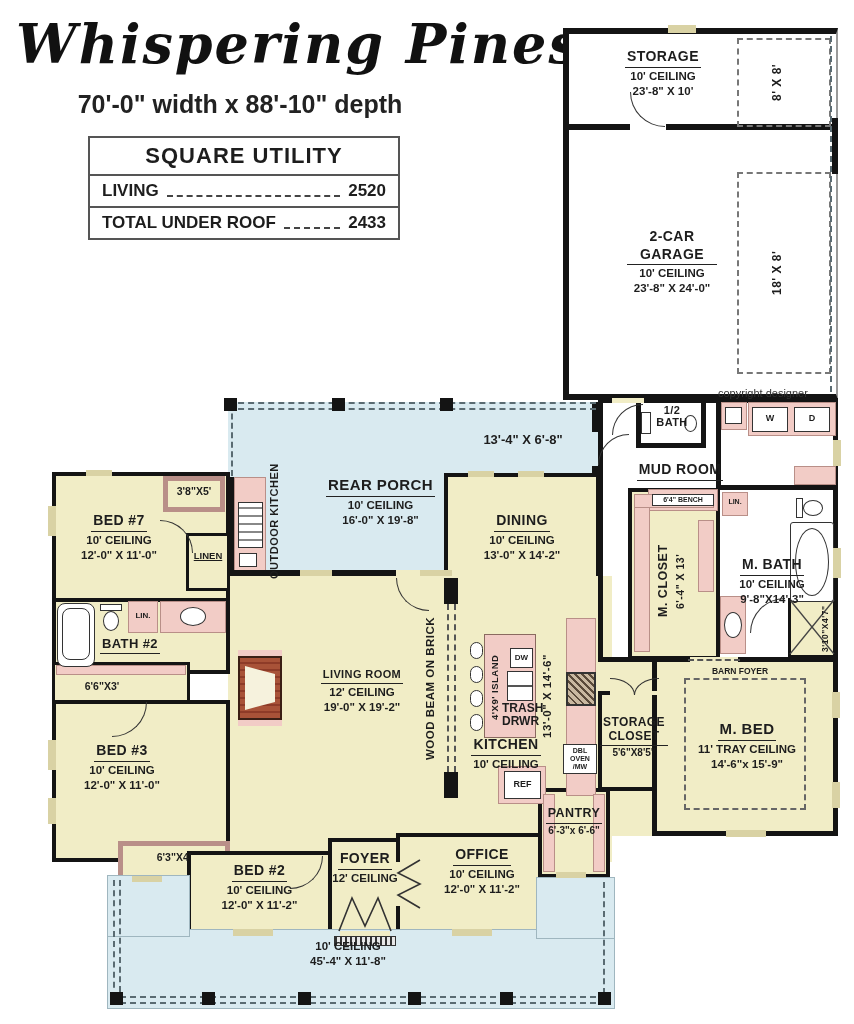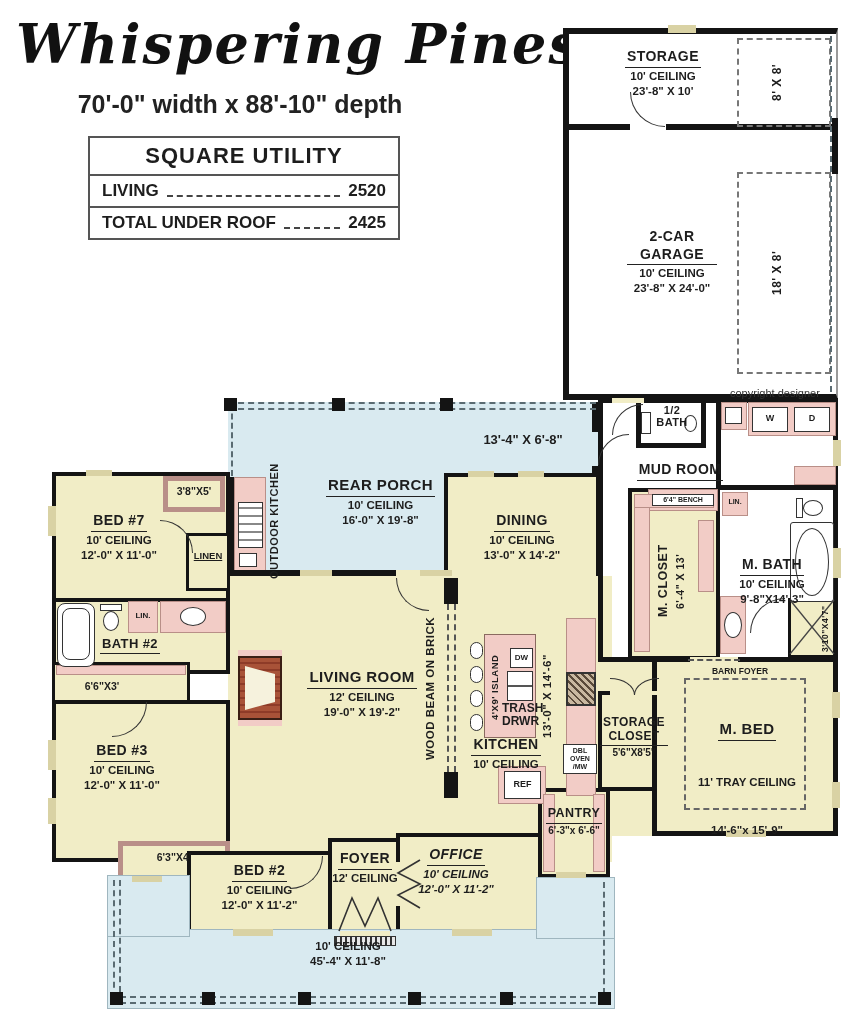--- a/index.html
+++ b/index.html
@@ -61,21 +61,21 @@
   <div class="sqft" style="left:88px;top:136px;width:312px;">
     <div class="sqft-head">SQUARE UTILITY</div>
     <div class="sqft-row">
       <span>LIVING</span>
       <span class="sqft-dash"></span>
       <span>2520</span>
     </div>
     <div class="sqft-row">
       <span>TOTAL UNDER ROOF</span>
       <span class="sqft-dash"></span>
-      <span>2425</span>
+      <span>2433</span>
     </div>
   </div>
 
   <div class="abs" style="left:563px;top:28px;width:275px;height:372px;background:#fff;
        border:6px solid var(--wall);border-right:2px solid #999;box-sizing:border-box;"></div>
   <div class="win" style="left:668px;top:25px;width:28px;height:8px;"></div>
   <div class="wall" style="left:563px;top:124px;width:275px;height:6px;"></div>
   <div class="abs" style="left:630px;top:124px;width:36px;height:6px;background:#fff;z-index:5;"></div>
   <div class="arc" style="left:630px;top:92px;width:34px;height:34px;"></div>
   <div class="vdashline" style="left:830px;top:36px;width:0;height:356px;"></div>
@@ -89,21 +89,21 @@
   <div class="rlabel" style="left:590px;top:48px;width:146px;text-align:center;">
     <span class="rname">STORAGE</span>
     <span class="rsub">10' CEILING</span>
     <span class="rsub">23'-8" X 10'</span>
   </div>
   <div class="rlabel" style="left:592px;top:228px;width:160px;">
     <span class="rname" style="width:86px;">2-CAR GARAGE</span>
     <span class="rsub">10' CEILING</span>
     <span class="rsub">23'-8" X 24'-0"</span>
   </div>
-  <div class="copyright" style="left:718px;top:387px;margin-left:12px;">copyright designer</div>
+  <div class="copyright" style="left:718px;top:387px;">copyright designer</div>
 
   <div class="abs blue" style="left:228px;top:402px;width:368px;height:174px;"></div>
   <div class="dashline" style="left:228px;top:402px;width:368px;"></div>
   <div class="dashline" style="left:228px;top:408px;width:368px;"></div>
   <div class="vdashline" style="left:231px;top:404px;height:72px;"></div>
   <div class="post" style="left:224px;top:398px;"></div>
   <div class="post" style="left:332px;top:398px;"></div>
   <div class="post" style="left:440px;top:398px;"></div>
   <div class="tag" style="left:468px;top:432px;width:110px;font-size:13px;">13'-4" X 6'-8"</div>
   <div class="rlabel" style="left:298px;top:476px;width:165px;">
@@ -183,21 +183,21 @@
   </div>
 
   <div class="abs pink" style="left:238px;top:650px;width:44px;height:8px;z-index:5;"></div>
   <div class="abs pink" style="left:238px;top:718px;width:44px;height:8px;z-index:5;"></div>
   <div class="abs" style="left:238px;top:656px;width:44px;height:64px;z-index:5;border:2px solid #3a1f15;box-sizing:border-box;
        background:repeating-linear-gradient(0deg,var(--brick) 0 5px,#8e3b28 5px 7px);"></div>
   <div class="abs" style="left:245px;top:666px;width:30px;height:44px;z-index:6;background:#f6f2dd;
        clip-path:polygon(0 0,100% 18%,100% 82%,0 100%);"></div>
 
   <div class="rlabel" style="left:292px;top:668px;width:140px;">
-    <span class="rname" style="font-size:15px;">LIVING ROOM</span>
+    <span class="rname" style="font-size:11px;">LIVING ROOM</span>
     <span class="rsub">12' CEILING</span>
     <span class="rsub">19'-0" X 19'-2"</span>
   </div>
 
   <div class="wall" style="left:444px;top:578px;width:14px;height:26px;"></div>
   <div class="wall" style="left:444px;top:772px;width:14px;height:26px;"></div>
   <div class="vdashline" style="left:447px;top:604px;height:168px;border-color:#555;"></div>
   <div class="vdashline" style="left:454px;top:604px;height:168px;border-color:#555;"></div>
   <div class="vlabel" style="left:424px;top:612px;height:152px;font-size:11.5px;">WOOD BEAM ON BRICK</div>
 
@@ -295,21 +295,21 @@
   <div class="abs" style="left:610px;top:691px;width:48px;height:4px;background:var(--room);z-index:5;"></div>
   <div class="arc" style="left:610px;top:678px;width:24px;height:16px;transform:rotate(180deg);border-radius:0 0 0 100%;"></div>
   <div class="arc" style="left:634px;top:678px;width:24px;height:16px;transform:rotate(180deg) scaleX(-1);"></div>
   <div class="rlabel sm" style="left:600px;top:716px;width:68px;">
     <span class="rname" style="font-size:12px;white-space:normal;line-height:1.15;">STORAGE CLOSET</span>
     <span class="rsub" style="font-size:10px;">5'6"X8'5"</span>
   </div>
 
   <div class="abs" style="left:652px;top:658px;width:186px;height:178px;border:5px solid var(--wall);border-top-width:4px;box-sizing:border-box;z-index:3;background:var(--room);"></div>
   <div class="gdash" style="left:684px;top:678px;width:118px;height:128px;border-color:#666;"></div>
-  <div class="rlabel" style="left:672px;top:720px;width:150px;gap:33px;">
+  <div class="rlabel" style="left:672px;top:720px;width:150px;">
     <span class="rname" style="font-size:15px;">M. BED</span>
     <span class="rsub">11' TRAY CEILING</span>
     <span class="rsub">14'-6"x 15'-9"</span>
   </div>
   <div class="win" style="left:726px;top:830px;width:40px;height:7px;"></div>
   <div class="win" style="left:832px;top:692px;width:8px;height:26px;"></div>
   <div class="win" style="left:832px;top:782px;width:8px;height:26px;"></div>
 
   <div class="roomb" style="left:538px;top:788px;width:72px;height:90px;"></div>
   <div class="shelf" style="left:543px;top:794px;width:12px;height:78px;"></div>
@@ -343,21 +343,21 @@
     <polyline points="0,33 13,0 26,28 39,0 52,33" fill="none" stroke="#333" stroke-width="1.6"></polyline>
   </svg>
   <div class="abs steps" style="left:334px;top:936px;width:62px;height:10px;border:1px solid #333;box-sizing:border-box;z-index:6;"></div>
 
   <div class="roomb" style="left:396px;top:833px;width:146px;height:102px;"></div>
   <div class="abs" style="left:396px;top:862px;width:5px;height:44px;background:var(--room);z-index:5;"></div>
   <svg style="left:398px;top:860px;" width="22" height="48">
     <polyline points="22,0 0,13 22,24 0,35 22,48" fill="none" stroke="#333" stroke-width="1.6"></polyline>
   </svg>
   <div class="win" style="left:452px;top:929px;width:40px;height:7px;"></div>
-  <div class="rlabel" style="left:396px;top:846px;width:120px;font-style:italic;">
+  <div class="rlabel" style="left:422px;top:846px;width:120px;">
     <span class="rname">OFFICE</span>
     <span class="rsub">10' CEILING</span>
     <span class="rsub">12'-0" X 11'-2"</span>
   </div>
 
   <div class="abs blue" style="left:108px;top:930px;width:506px;height:78px;outline:1px solid #9fb6bf;"></div>
   <div class="abs blue" style="left:108px;top:876px;width:81px;height:60px;outline:1px solid #9fb6bf;"></div>
   <div class="abs blue" style="left:537px;top:878px;width:77px;height:60px;outline:1px solid #9fb6bf;"></div>
   <div class="vdashline" style="left:113px;top:880px;height:118px;"></div>
   <div class="vdashline" style="left:119px;top:880px;height:112px;"></div>

